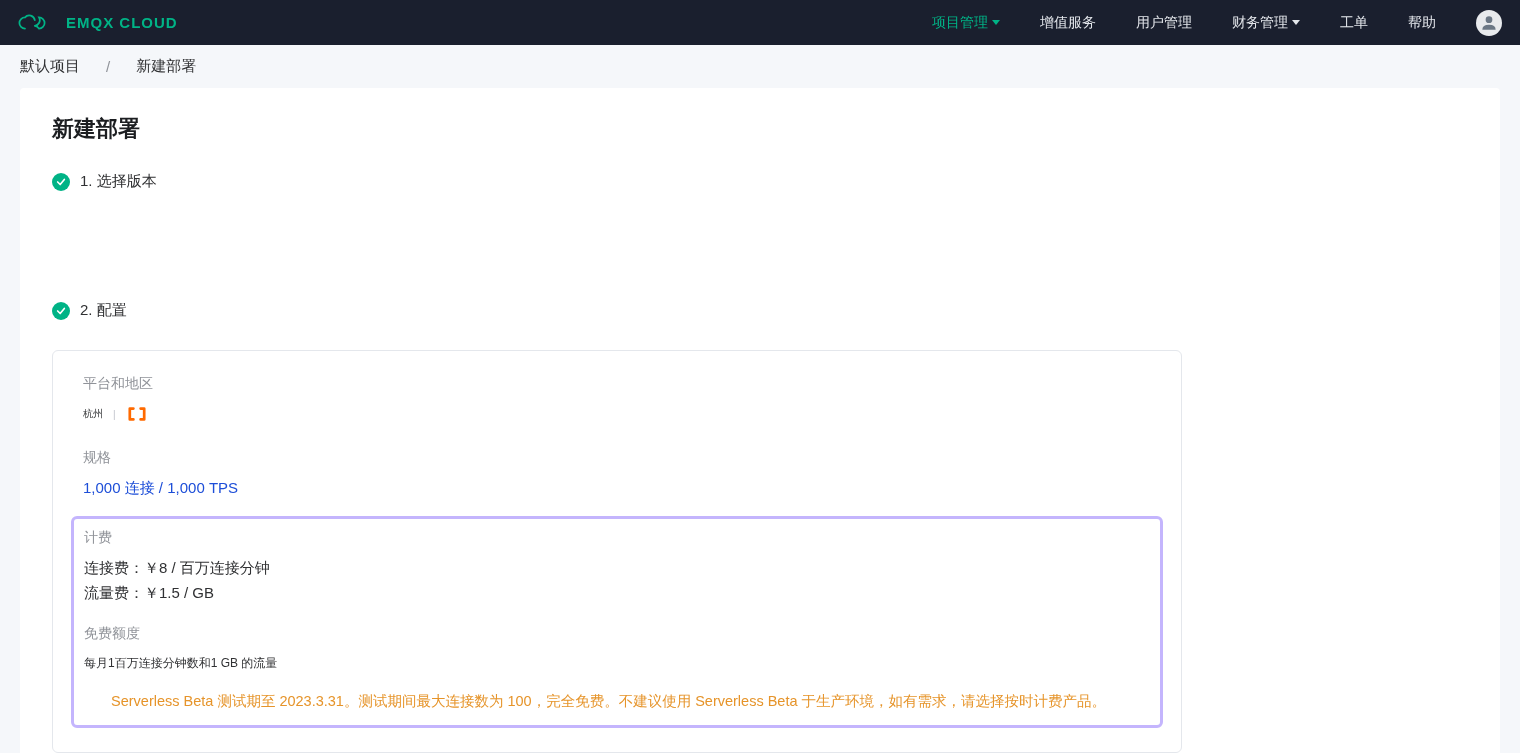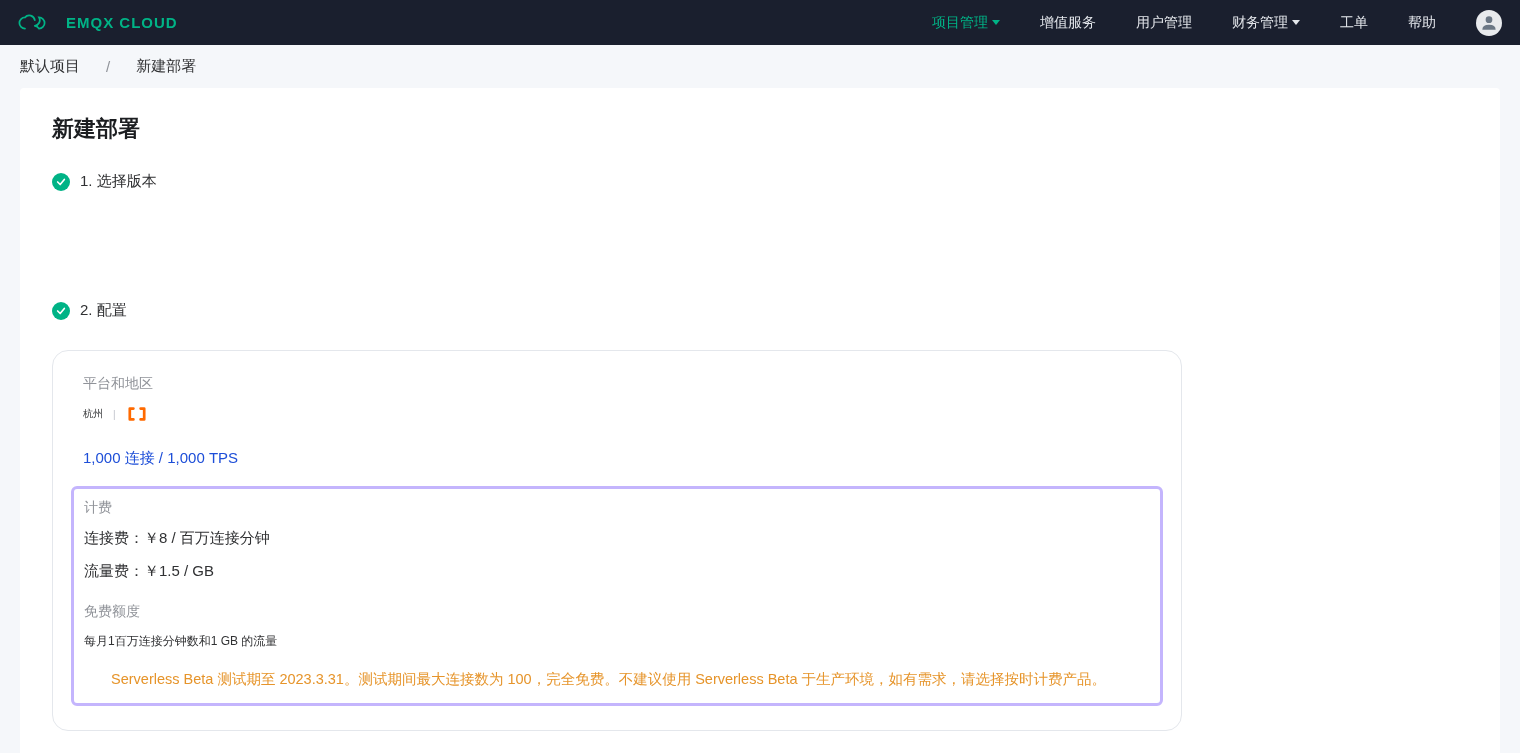--- a/index.html
+++ b/index.html
@@ -99,21 +99,21 @@
   width: 18px; height: 18px;
   border-radius: 50%;
   background: #00b386;
   display: flex;
   align-items: center;
   justify-content: center;
 }
 .step-check svg { width: 10px; height: 10px; }
 .card {
   border: 1px solid #e4e7ec;
-  border-radius: 16px;
+  border-radius: 6px;
   padding: 24px 30px 24px 30px;
   max-width: 1130px;
 }
 .section-label {
   font-size: 14px;
   color: #909399;
   margin-bottom: 12px;
 }
 .region-row {
   display: flex;
@@ -134,21 +134,21 @@
   border: 3px solid #c4b5fd;
   border-radius: 6px;
   padding: 10px 10px 12px 10px;
   margin-left: -12px;
   margin-right: -12px;
 }
 .highlight-box .section-label { margin-top: 0; }
 .billing-line {
   font-size: 15px;
   color: #303133;
-  margin-bottom: 14px;
+  margin-bottom: 6px;
 }
 .quota-line {
   font-size: 12px;
   color: #303133;
   margin-bottom: 18px;
 }
 .notice {
   font-size: 14.5px;
   color: #e6942a;
   line-height: 1.6;
@@ -248,20 +248,21 @@
   <div class="card">
     <div class="section-label">平台和地区</div>
     <div class="region-row">
       <span>杭州</span>
       <span class="region-sep">|</span>
       <svg class="provider-badge" viewBox="0 0 24 20">
         <path d="M4 4 L4 16 M4 4 L8 4 M4 16 L8 16 M20 4 L20 16 M20 4 L16 4 M20 16 L16 16" fill="none" stroke="#ff6a00" stroke-width="3" stroke-linecap="round"></path>
       </svg>
     </div>
 
+    <div class="section-label">规格</div>
     <div class="spec-line">1,000 连接 / 1,000 TPS</div>
 
     <div class="highlight-box">
       <div class="section-label">计费</div>
       <div class="billing-line">连接费：￥8 / 百万连接分钟</div>
       <div class="billing-line" style="margin-bottom:22px">流量费：￥1.5 / GB</div>
 
       <div class="section-label">免费额度</div>
       <div class="quota-line">每月1百万连接分钟数和1 GB 的流量</div>
 

